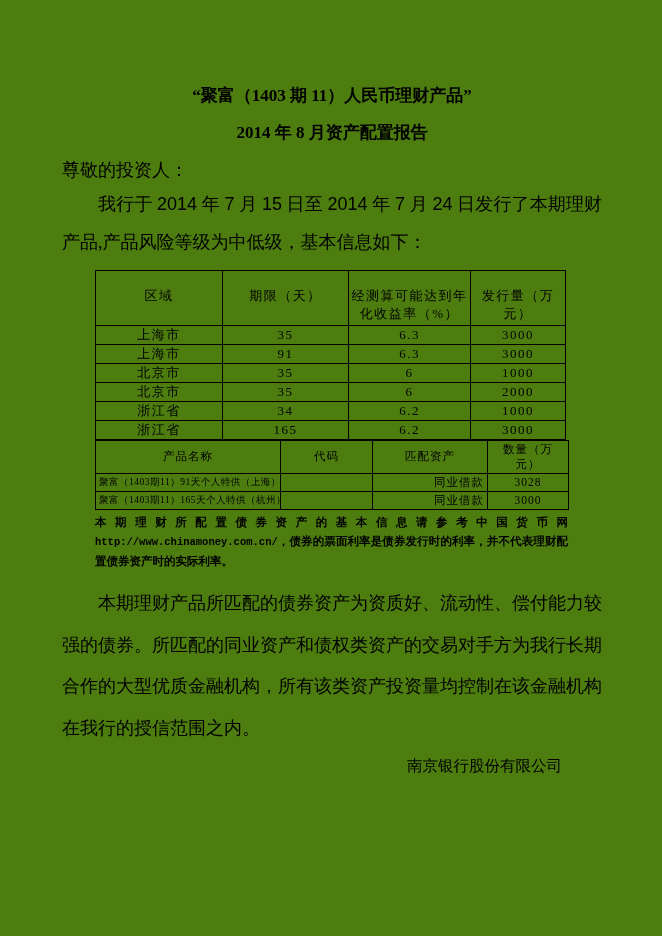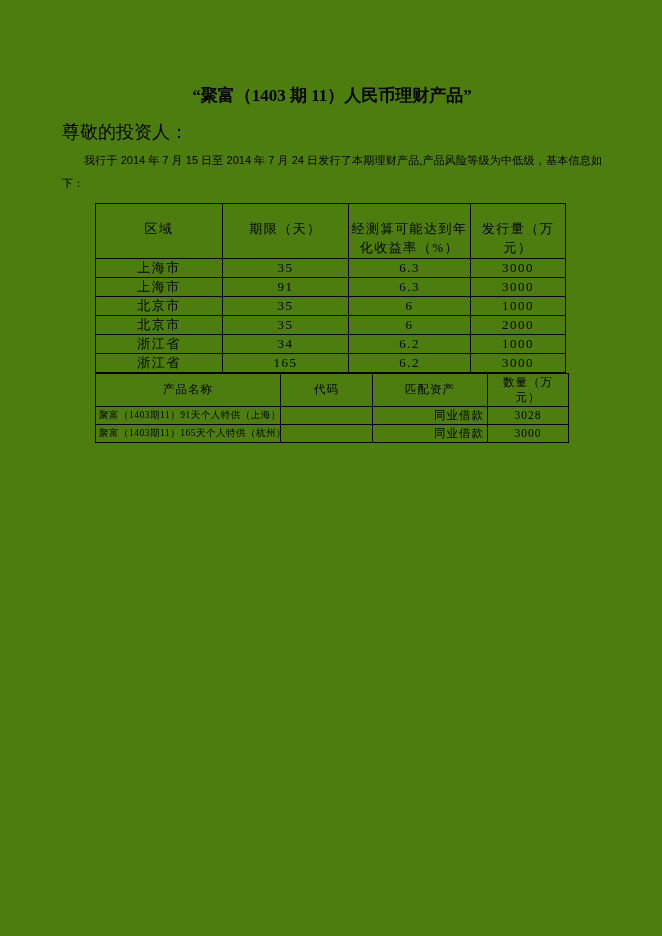--- a/index.html
+++ b/index.html
@@ -7,21 +7,21 @@
     width:662px;height:936px;background:#ffffff;color:#000;
     font-family:"Liberation Serif","DejaVu Serif",serif;
   }
   .page{
     box-sizing:border-box;width:662px;height:936px;
     padding:86px 60px 0 62px;overflow:hidden;background:#4d7c0f;
   }
   .title{font-size:17px;font-weight:bold;text-align:center;line-height:1.2;margin:0;}
   .subtitle{font-size:17px;font-weight:bold;text-align:center;line-height:1.2;margin:17px 0 0;}
   .salutation{font-size:18px;margin:14px 0 0;line-height:1.4;}
-  .para{font-size:11px;line-height:2.1;margin:0;text-align:justify;}
+  .para{font-size:18px;line-height:2.1;margin:0;text-align:justify;}
   .indent{text-indent:2em;}
   .intro{margin-top:3px;}
   .mid{margin-top:12px;}
   .t1{border-collapse:collapse;table-layout:fixed;width:470px;margin:8px 0 0 33px;font-size:13px;}
   .t1 th,.t1 td{border:1px solid #000;font-weight:normal;text-align:center;padding:0;letter-spacing:1.5px;}
   .t1 th{vertical-align:top;padding-top:16px;height:38px;line-height:1.45;}
   .t1 td{height:18px;}
   .t2{border-collapse:collapse;table-layout:fixed;width:473px;margin:0 0 0 33px;font-size:11.5px;}
   .t2 th,.t2 td{border:1px solid #000;font-weight:normal;text-align:center;padding:1px 3px;letter-spacing:1px;overflow:hidden;}
   .t2 th{height:16px;}
@@ -34,20 +34,21 @@
   .redeem{line-height:2.32;}
   .signature{font-size:15.5px;text-align:right;padding-right:40px;margin-top:4px;line-height:1.5;}
   .dsans{font-family:"Liberation Sans","DejaVu Sans",sans-serif;}
 </style>
 </head>
 <body>
 
 <div class="page">
 
   <div class="title">“聚富（1403 期 11）人民币理财产品”</div>
+  <div class="subtitle">2014 年 8 月资产配置报告</div>
   <div class="salutation">尊敬的投资人：</div>
 
   <p class="para indent intro digits">我行于 <span class="dsans">2014</span> 年 <span class="dsans">7</span> 月 <span class="dsans">15</span> 日至 <span class="dsans">2014</span> 年 <span class="dsans">7</span> 月 <span class="dsans">24</span> 日发行了本期理财产品,产品风险等级为中低级，基本信息如下：</p>
 
   <table class="t1">
     <colgroup>
       <col style="width:127px">
         <col style="width:126px">
         <col style="width:122px">
         <col style="width:95px">
@@ -125,17 +126,20 @@
       </tr>
       <tr>
         <td class="cell-left cell-name">聚富（1403期11）165天个人特供（杭州）</td>
         <td></td>
         <td class="cell-left">同业借款</td>
         <td>3000</td>
       </tr>
     </tbody>
   </table>
 
+  <p class="note"><span>本期理财所配置债券资产的基本信息请参考中国货币网 </span><span class="mono">http://www.chinamoney.com.cn/</span><span>，债券的票面利率是债券发行时的利率，并不代表理财配置债券资产时的实际利率。</span></p>
+
+  <p class="para indent body-par">本期理财产品所匹配的债券资产为资质好、流动性、偿付能力较强的债券。所匹配的同业资产和债权类资产的交易对手方为我行长期合作的大型优质金融机构，所有该类资产投资量均控制在该金融机构在我行的授信范围之内。</p>
 
 
-
+  <div class="signature">南京银行股份有限公司</div>
 
 </div>
 
 </body></html>

